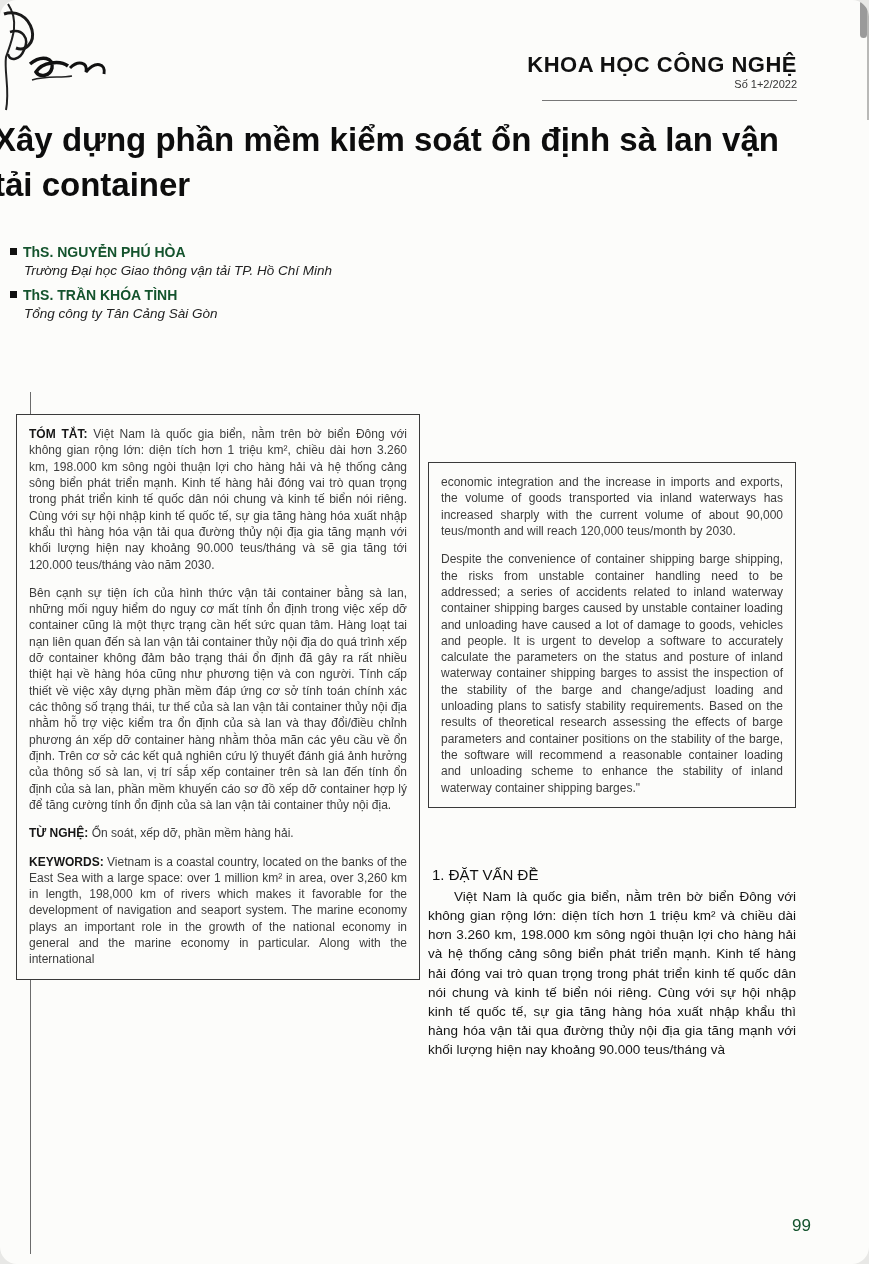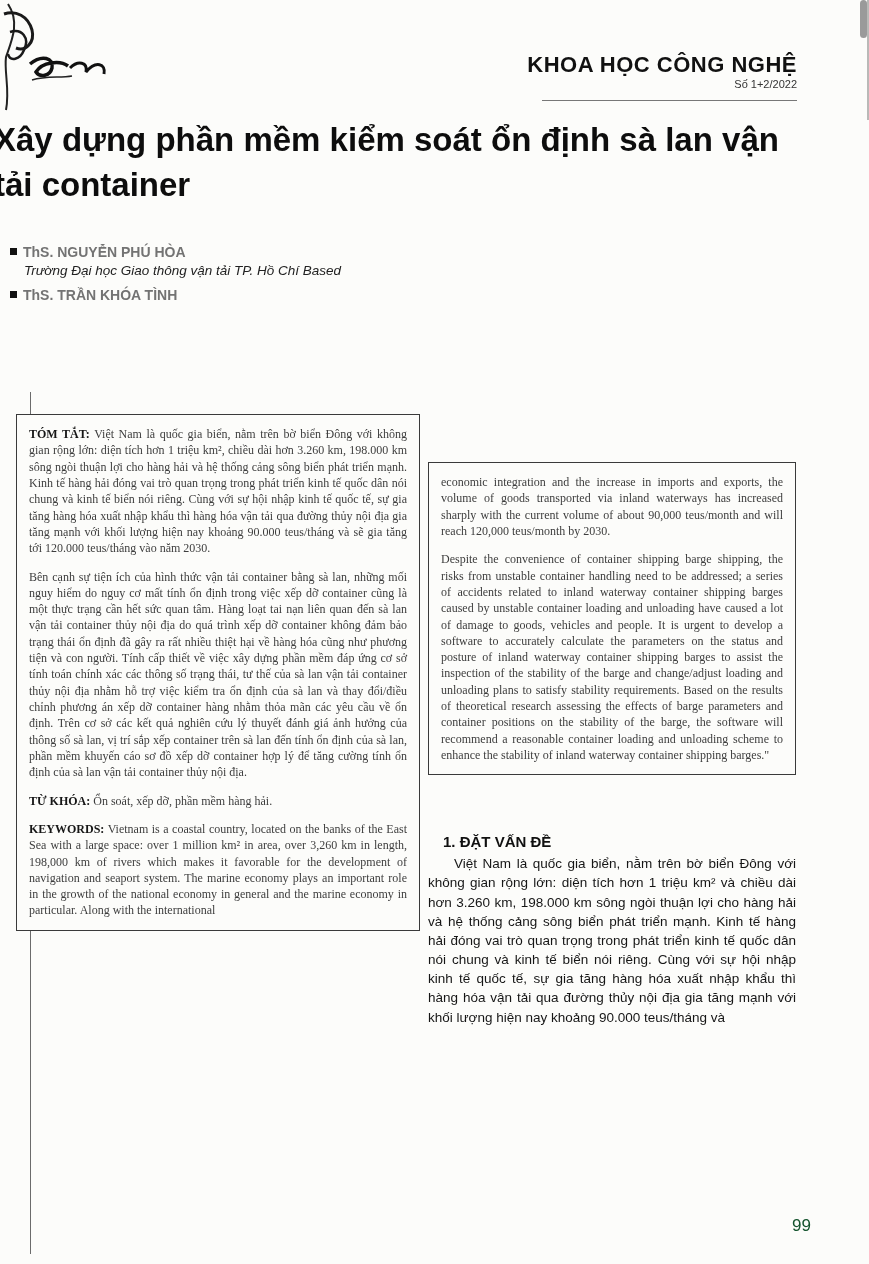--- a/index.html
+++ b/index.html
@@ -4,20 +4,21 @@
 <style>
   html,body{margin:0;padding:0;background:#e8e8e6;}
   .page{
     position:relative;
     width:869px;height:1264px;
     background:#fcfcfa;
     font-family:"Liberation Sans","DejaVu Sans",sans-serif;
     color:#1c1c1c;
     overflow:hidden;
     margin:0 auto;
+    border-radius:17px;
   }
   
   .scroll-thumb{
     position:absolute;top:0;right:2px;width:7px;height:38px;
     background:#9a9a9a;border-radius:4px;
   }
   
   .logo{position:absolute;top:2px;left:2px;width:120px;height:110px;}
   
   .header-right{position:absolute;top:52px;right:72px;text-align:right;}
@@ -25,42 +26,42 @@
   .journal-issue{font-size:11px;color:#333;margin-top:0;}
   .header-rule{position:absolute;top:100px;right:72px;width:255px;height:1px;background:#777;}
   
   .title{
     position:absolute;top:118px;left:-6px;width:790px;
     font-size:33px;line-height:1.35;font-weight:bold;color:#0d0d0d;margin:0;
   }
   
   .authors{position:absolute;top:243px;left:10px;width:520px;}
   .author-row{margin-bottom:3px;}
-  .author-name{font-size:14px;font-weight:bold;color:#737373;}
+  .author-name{font-size:14px;font-weight:bold;color:#14532d;}
   .bullet{display:inline-block;width:7px;height:7px;background:#111;margin-right:6px;vertical-align:2px;}
   .affiliation{font-size:13.5px;font-style:italic;color:#222;margin:2px 0 8px 14px;}
   
   .left-rule{position:absolute;left:30px;top:392px;width:1px;height:862px;background:#6b6b6b;}
   
   .box{
     border:1px solid #3a3a3a;
     padding:11px 12px;
     font-size:12px;line-height:1.36;color:#3d3d3d;
     text-align:justify;
     background:#fcfcfa;
   }
-  .box p{margin:0 0 12px 0;font-family:Liberation Serif, serif;}
+  .box p{margin:0 0 12px 0;}
   .box p:last-child{margin-bottom:0;}
   .lbl{font-weight:bold;color:#161616;}
   .box-left{position:absolute;top:414px;left:16px;width:378px;}
   .right-col{position:absolute;top:414px;left:428px;width:368px;}
   .box-right{width:342px;margin-top:48px;}
   
   .section1{margin-top:58px;}
-  .section1 h2{font-size:15px;font-weight:bold;color:#101010;margin:0 0 4px 15px;}
+  .section1 h2{font-size:15px;font-weight:normal;color:#101010;margin:0 0 4px 4px;}
   .section1 p{
     font-size:13.5px;line-height:1.42;color:#161616;
     text-align:justify;margin:0;text-indent:26px;
   }
   .page-number{position:absolute;right:58px;bottom:28px;font-size:17px;color:#14532d;}
   .edge-line{position:absolute;right:0;top:0;width:2px;height:120px;background:#b9b9b7;}
 </style>
 </head>
 <body>
 
@@ -84,39 +85,40 @@
     <div class="journal-section">KHOA HỌC CÔNG NGHỆ</div>
     <div class="journal-issue">Số 1+2/2022</div>
   </div>
   <div class="header-rule"></div>
 
   <h1 class="title">Xây dựng phần mềm kiểm soát ổn định sà lan vận tải container</h1>
 
   <div class="authors">
     <div class="author-row">
       <span class="author-name"><span class="bullet"></span><span>ThS. NGUYỄN PHÚ HÒA</span></span>
-      <div class="affiliation">Trường Đại học Giao thông vận tải TP. Hồ Chí Based</div>
+      <div class="affiliation">Trường Đại học Giao thông vận tải TP. Hồ Chí Minh</div>
     </div>
     <div class="author-row">
       <span class="author-name"><span class="bullet"></span><span>ThS. TRẦN KHÓA TÌNH</span></span>
+      <div class="affiliation">Tổng công ty Tân Cảng Sài Gòn</div>
     </div>
   </div>
 
   <div class="left-rule"></div>
 
   <div class="box box-left">
     <p>
       <span class="lbl">TÓM TẮT:</span>
       <span>Việt Nam là quốc gia biển, nằm trên bờ biển Đông với không gian rộng lớn: diện tích hơn 1 triệu km², chiều dài hơn 3.260 km, 198.000 km sông ngòi thuận lợi cho hàng hải và hệ thống cảng sông biển phát triển mạnh. Kinh tế hàng hải đóng vai trò quan trọng trong phát triển kinh tế quốc dân nói chung và kinh tế biển nói riêng. Cùng với sự hội nhập kinh tế quốc tế, sự gia tăng hàng hóa xuất nhập khẩu thì hàng hóa vận tải qua đường thủy nội địa gia tăng mạnh với khối lượng hiện nay khoảng 90.000 teus/tháng và sẽ gia tăng tới 120.000 teus/tháng vào năm 2030.</span>
     </p>
     <p>
       <span>Bên cạnh sự tiện ích của hình thức vận tải container bằng sà lan, những mối nguy hiểm do nguy cơ mất tính ổn định trong việc xếp dỡ container cũng là một thực trạng cần hết sức quan tâm. Hàng loạt tai nạn liên quan đến sà lan vận tải container thủy nội địa do quá trình xếp dỡ container không đảm bảo trạng thái ổn định đã gây ra rất nhiều thiệt hại về hàng hóa cũng như phương tiện và con người. Tính cấp thiết về việc xây dựng phần mềm đáp ứng cơ sở tính toán chính xác các thông số trạng thái, tư thế của sà lan vận tải container thủy nội địa nhằm hỗ trợ việc kiểm tra ổn định của sà lan và thay đổi/điều chỉnh phương án xếp dỡ container hàng nhằm thỏa mãn các yêu cầu về ổn định. Trên cơ sở các kết quả nghiên cứu lý thuyết đánh giá ảnh hưởng của thông số sà lan, vị trí sắp xếp container trên sà lan đến tính ổn định của sà lan, phần mềm khuyến cáo sơ đồ xếp dỡ container hợp lý để tăng cường tính ổn định của sà lan vận tải container thủy nội địa.</span>
     </p>
     <p>
-      <span class="lbl">TỪ KHÓA:</span>
+      <span class="lbl">TỪ NGHỆ:</span>
       <span>Ổn soát, xếp dỡ, phần mềm hàng hải.</span>
     </p>
     <p>
       <span class="lbl">KEYWORDS:</span>
       <span>Vietnam is a coastal country, located on the banks of the East Sea with a large space: over 1 million km² in area, over 3,260 km in length, 198,000 km of rivers which makes it favorable for the development of navigation and seaport system. The marine economy plays an important role in the growth of the national economy in general and the marine economy in particular. Along with the international</span>
     </p>
   </div>
 
   <div class="right-col">
     <div class="box box-right">

